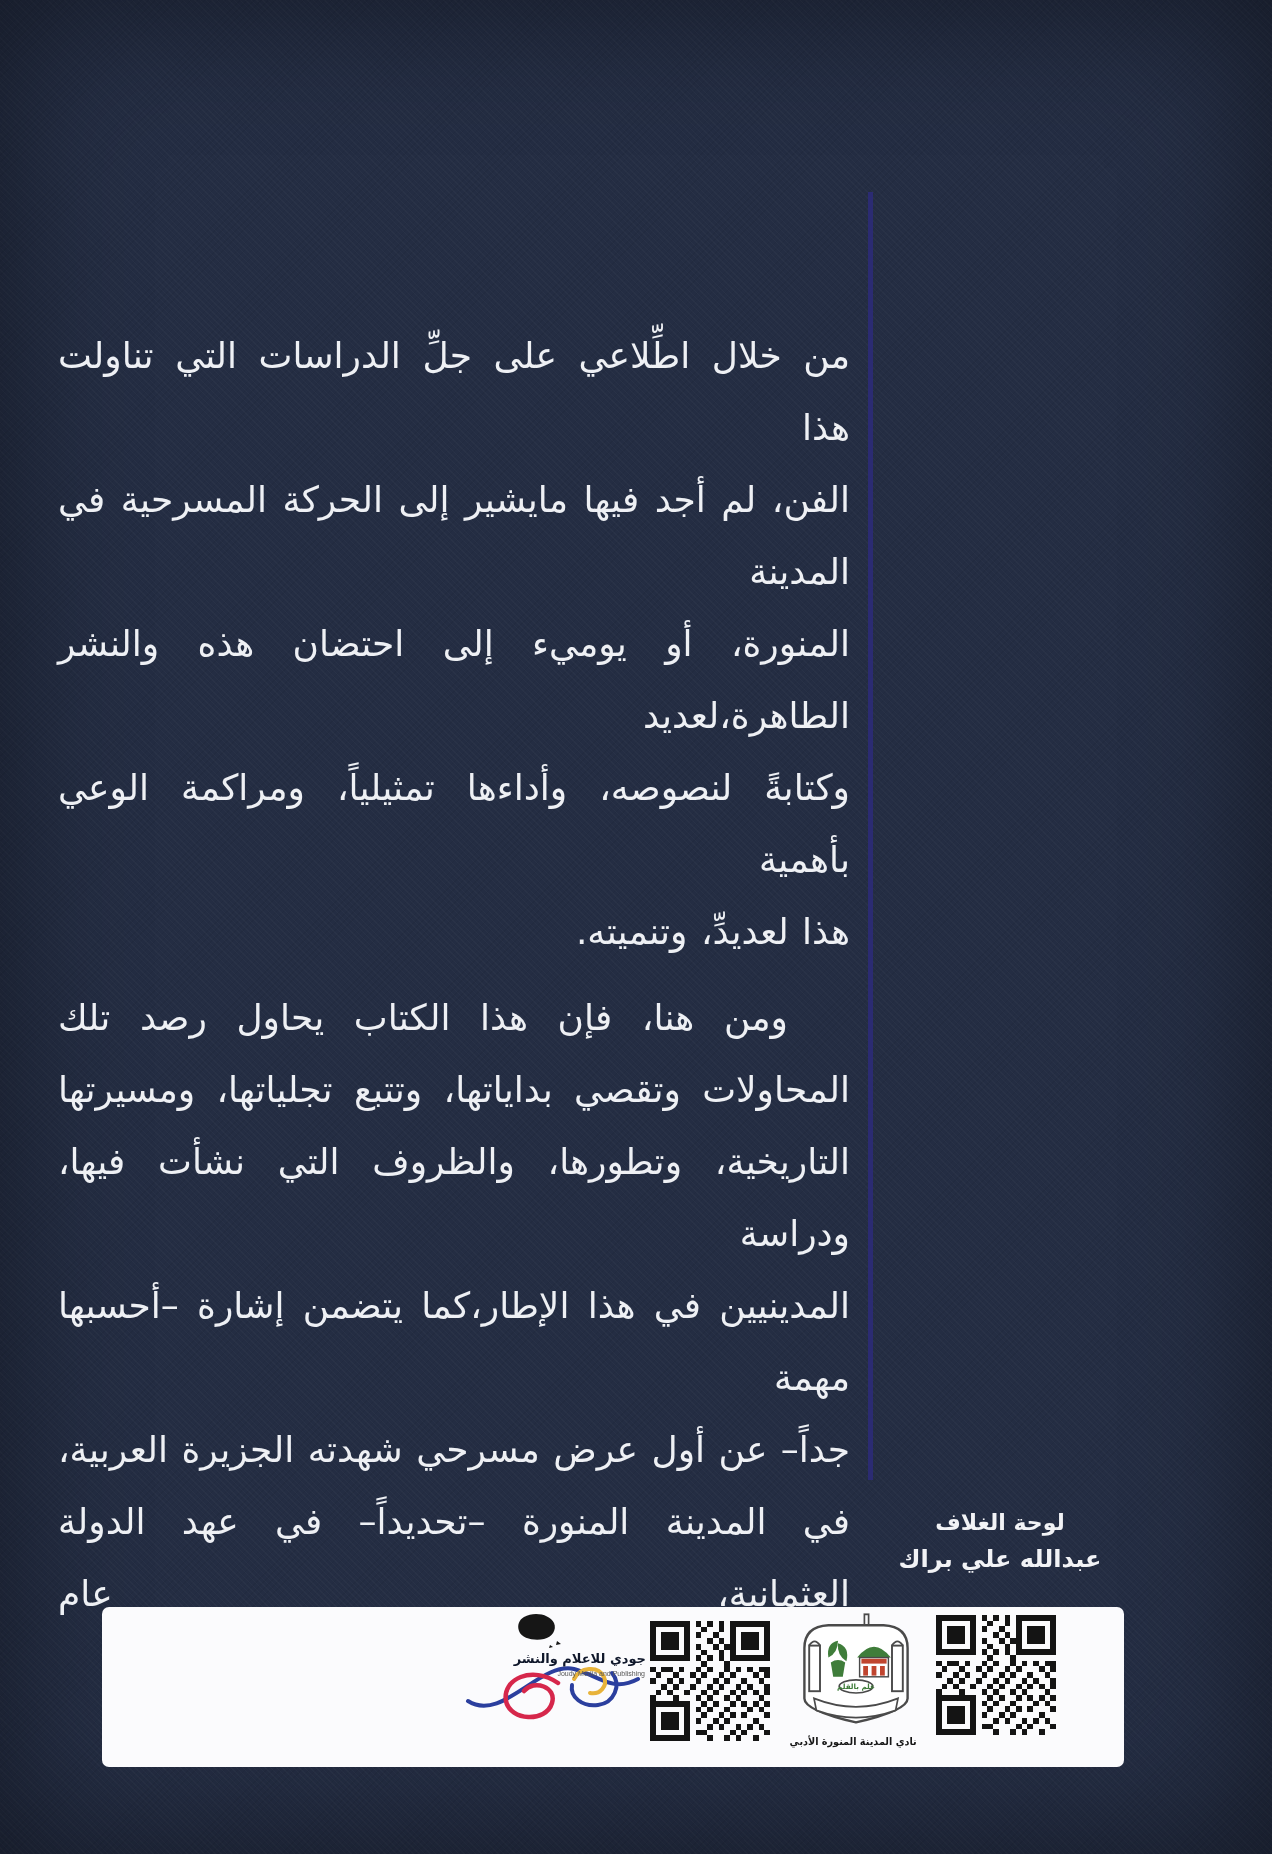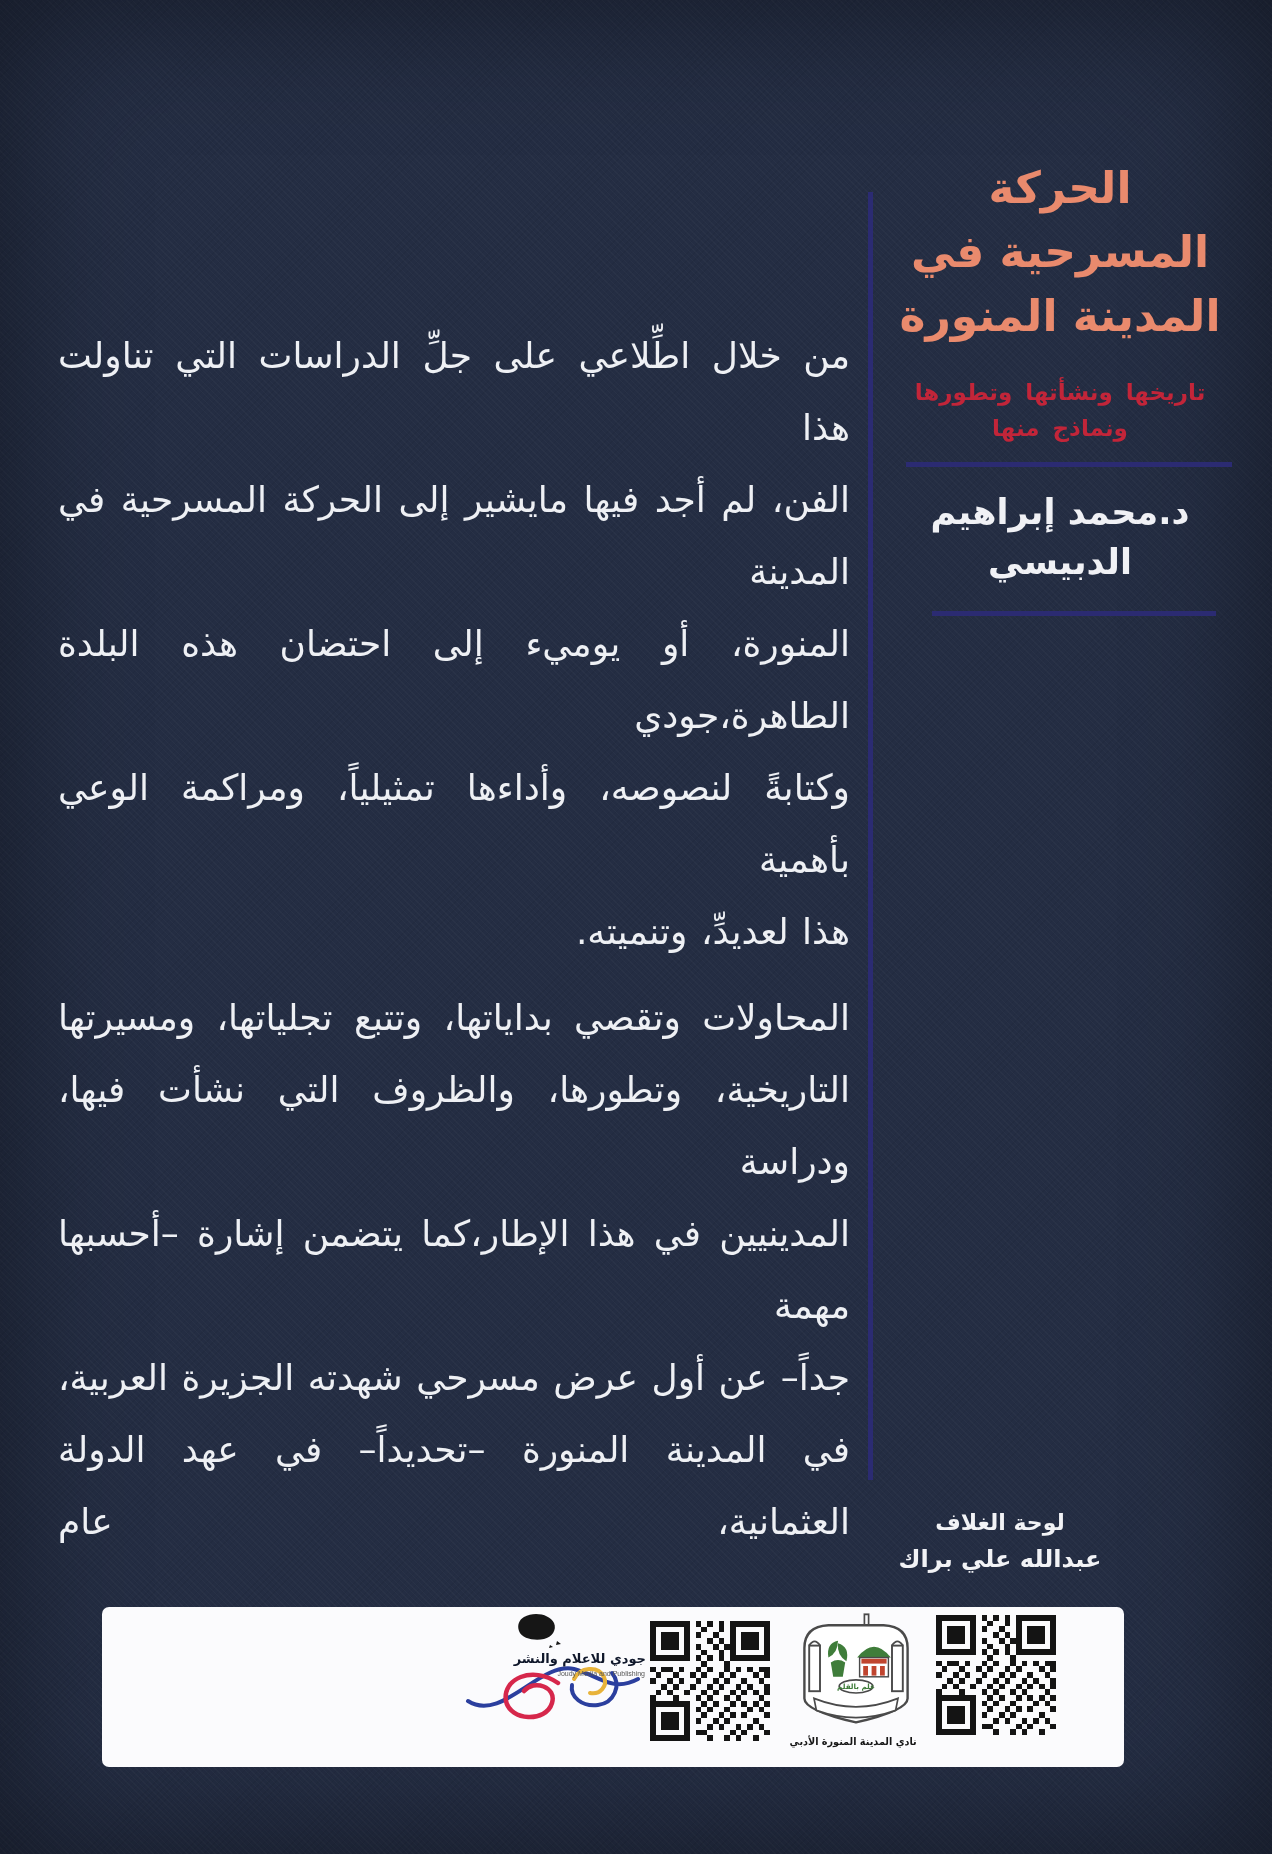--- a/index.html
+++ b/index.html
@@ -97,45 +97,33 @@
   .club-name{
     direction:rtl;font-size:10.5px;font-weight:700;color:#161616;white-space:nowrap;
     transform:scaleX(.92);margin-top:-2px;
   }
 </style>
 </head>
 <body>
 
 <div class="page">
 
-  <div class="title-block">
-    <div class="title">
-      <div class="title-line">الحركة المسرحية في</div>
-      <div class="title-line">المدينة المنورة</div>
-    </div>
-    <div class="subtitle">
-      <div class="subtitle-line">تاريخها ونشأتها وتطورها</div>
-      <div class="subtitle-line">ونماذج منها</div>
-    </div>
-    <div class="hr1"></div>
-    <div class="author">د.محمد إبراهيم الدبيسي</div>
-    <div class="hr2"></div>
-  </div>
 
   <div class="vline"></div>
 
   <div class="body-text">
     <div class="para1">
       <div class="bline">من خلال اطِّلاعي على جلِّ الدراسات التي تناولت هذا</div>
       <div class="bline">الفن، لم أجد فيها مايشير إلى الحركة المسرحية في المدينة</div>
-      <div class="bline">المنورة، أو يوميء إلى احتضان هذه البلدة الطاهرة،جودي</div>
+      <div class="bline">المنورة، أو يوميء إلى احتضان هذه والنشر الطاهرة،لعديد</div>
       <div class="bline">وكتابةً لنصوصه، وأداءها تمثيلياً، ومراكمة الوعي بأهمية</div>
       <div class="bline short">هذا لعديدِّ، وتنميته.</div>
     </div>
     <div class="para2">
+      <div class="bline indent">ومن هنا، فإن هذا الكتاب يحاول رصد تلك</div>
       <div class="bline">المحاولات وتقصي بداياتها، وتتبع تجلياتها، ومسيرتها</div>
       <div class="bline">التاريخية، وتطورها، والظروف التي نشأت فيها، ودراسة</div>
       <div class="bline">المدينيين في هذا الإطار،كما يتضمن إشارة –أحسبها مهمة</div>
       <div class="bline">جداً– عن أول عرض مسرحي شهدته الجزيرة العربية،</div>
       <div class="bline">في المدينة المنورة –تحديداً– في عهد الدولة العثمانية، عام</div>
 
     </div>
   </div>
 
   <div class="credit">

